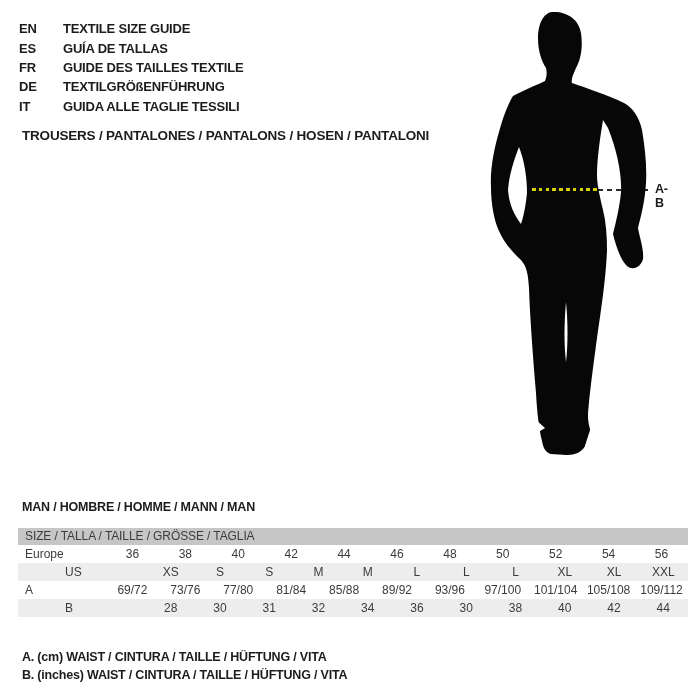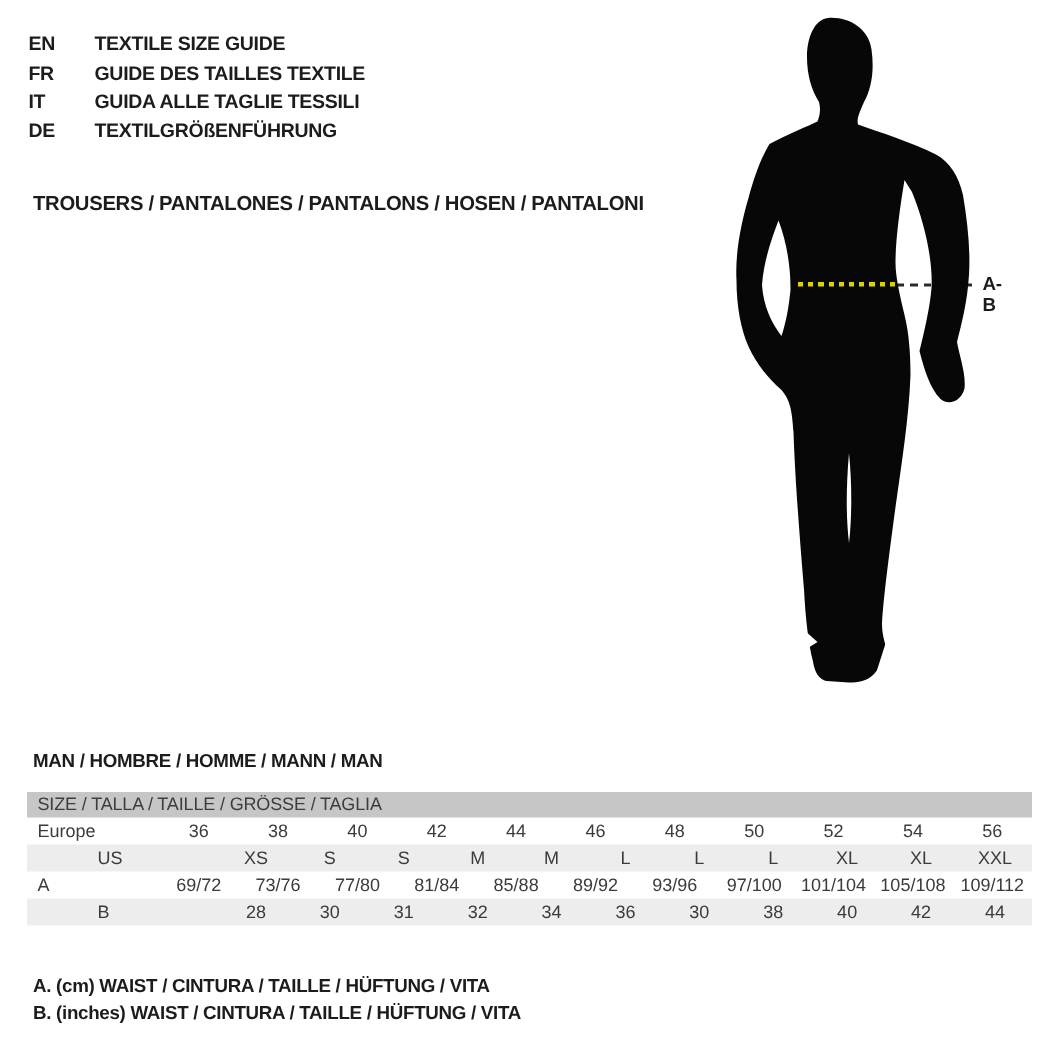--- a/index.html
+++ b/index.html
@@ -54,30 +54,34 @@
 <body>
 
 <div id="stage" style="--text-dark: #1c1c1c; --dash-dark: #2b2b2b; --dot-yellow: #d9d400; --header-bg: #c6c6c6; --alt-bg: #ededed; --table-text: #3b3b3b;">
 
   <div id="language-list">
       <div class="lang-row">
         <span class="lang-code">EN</span>
         <span class="lang-label">TEXTILE SIZE GUIDE</span>
       </div>
       <div class="lang-row">
+        <span class="lang-code">ES</span>
+        <span class="lang-label">GUÍA DE TALLAS</span>
+      </div>
+      <div class="lang-row">
         <span class="lang-code">FR</span>
         <span class="lang-label">GUIDE DES TAILLES TEXTILE</span>
       </div>
       <div class="lang-row">
+        <span class="lang-code">DE</span>
+        <span class="lang-label">TEXTILGRÖßENFÜHRUNG</span>
+      </div>
+      <div class="lang-row">
         <span class="lang-code">IT</span>
         <span class="lang-label">GUIDA ALLE TAGLIE TESSILI</span>
-      </div>
-      <div class="lang-row">
-        <span class="lang-code">DE</span>
-        <span class="lang-label">TEXTILGRÖßENFÜHRUNG</span>
       </div>
     </div>
 
   <div id="product-heading">TROUSERS / PANTALONES / PANTALONS / HOSEN / PANTALONI</div>
 
   <div id="figure-area">
     <div id="measure-line-dark"></div>
     <svg id="man-silhouette" viewBox="470 0 230 470" xmlns="http://www.w3.org/2000/svg">
 
       <path fill="#070707" d="

